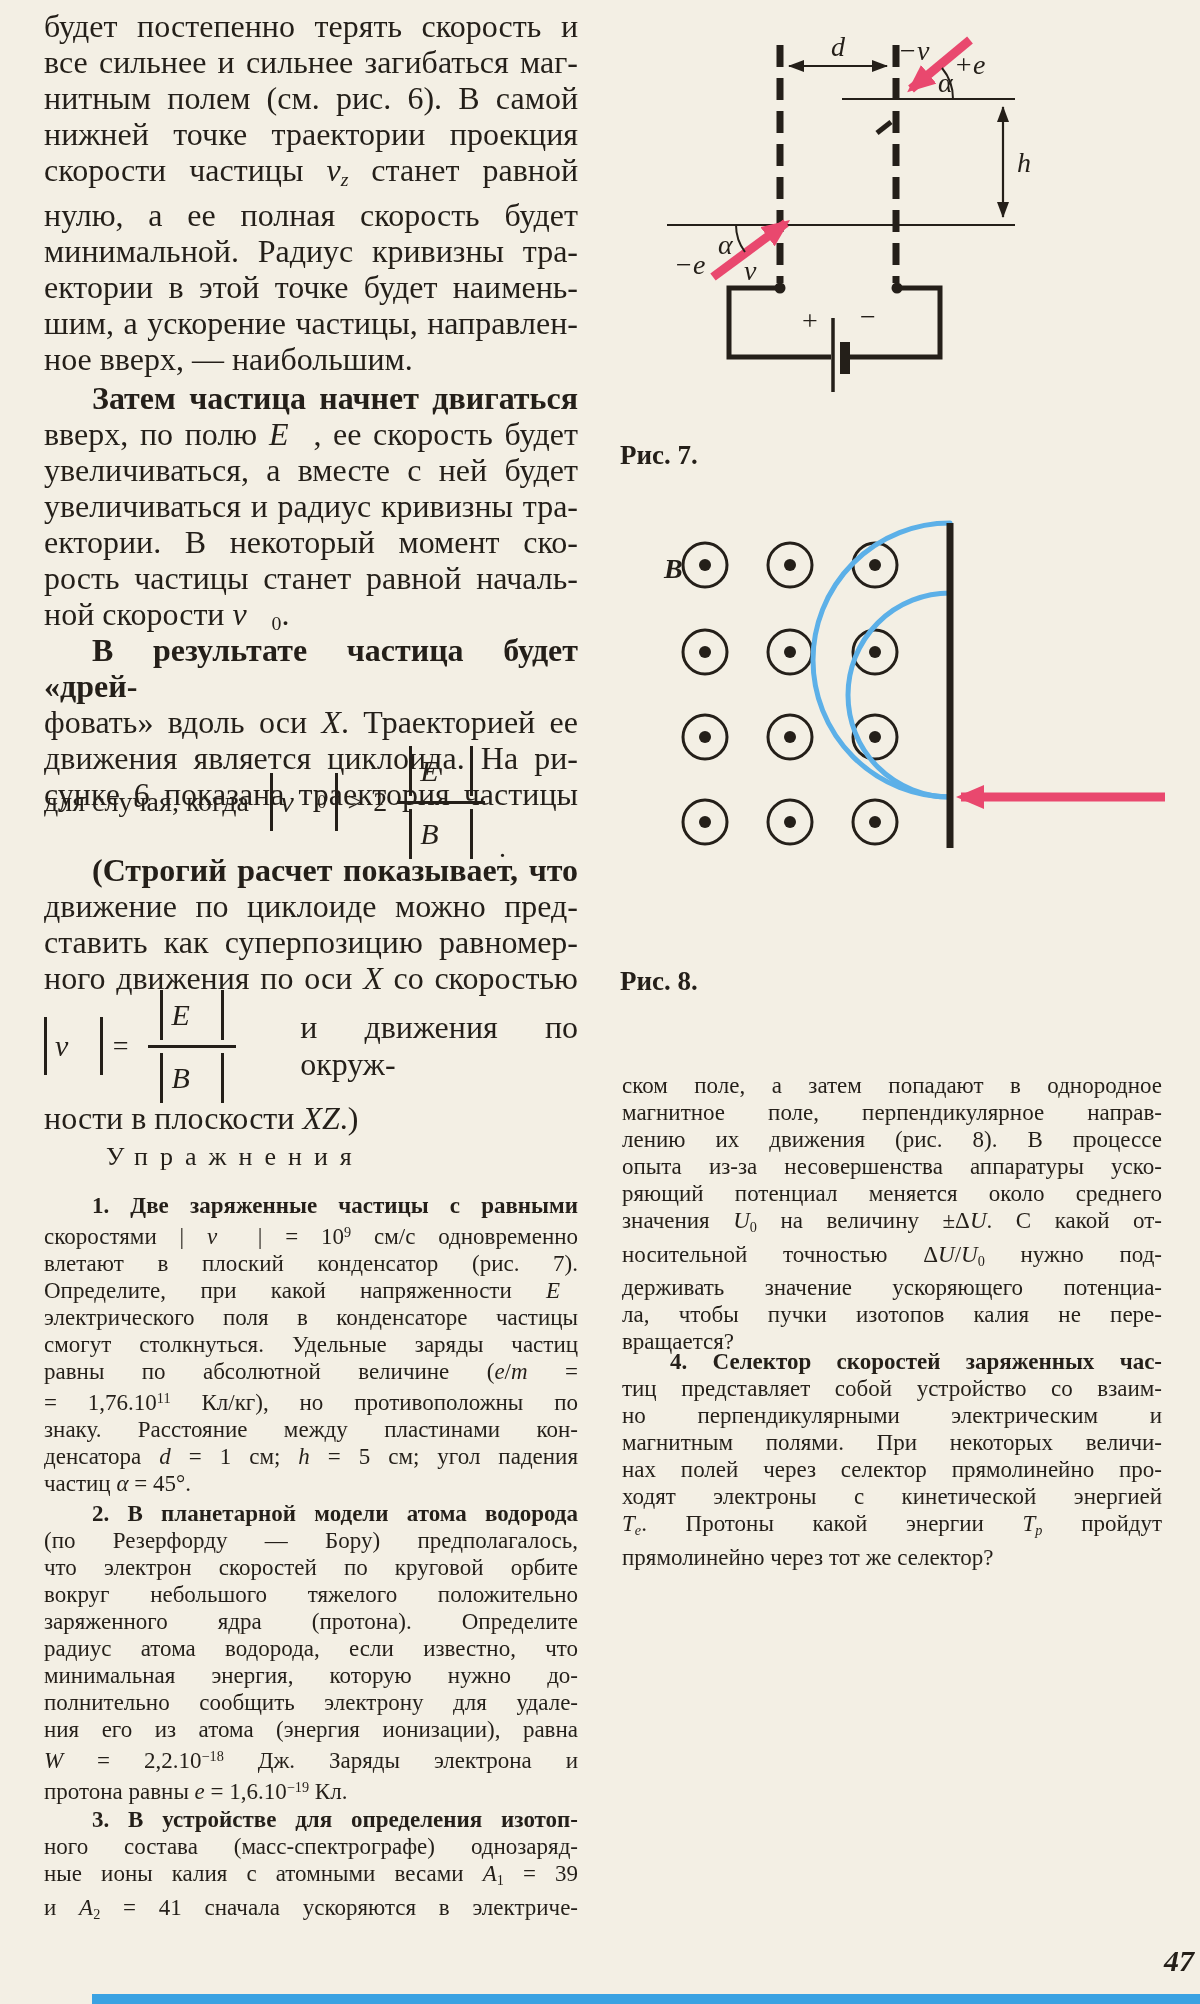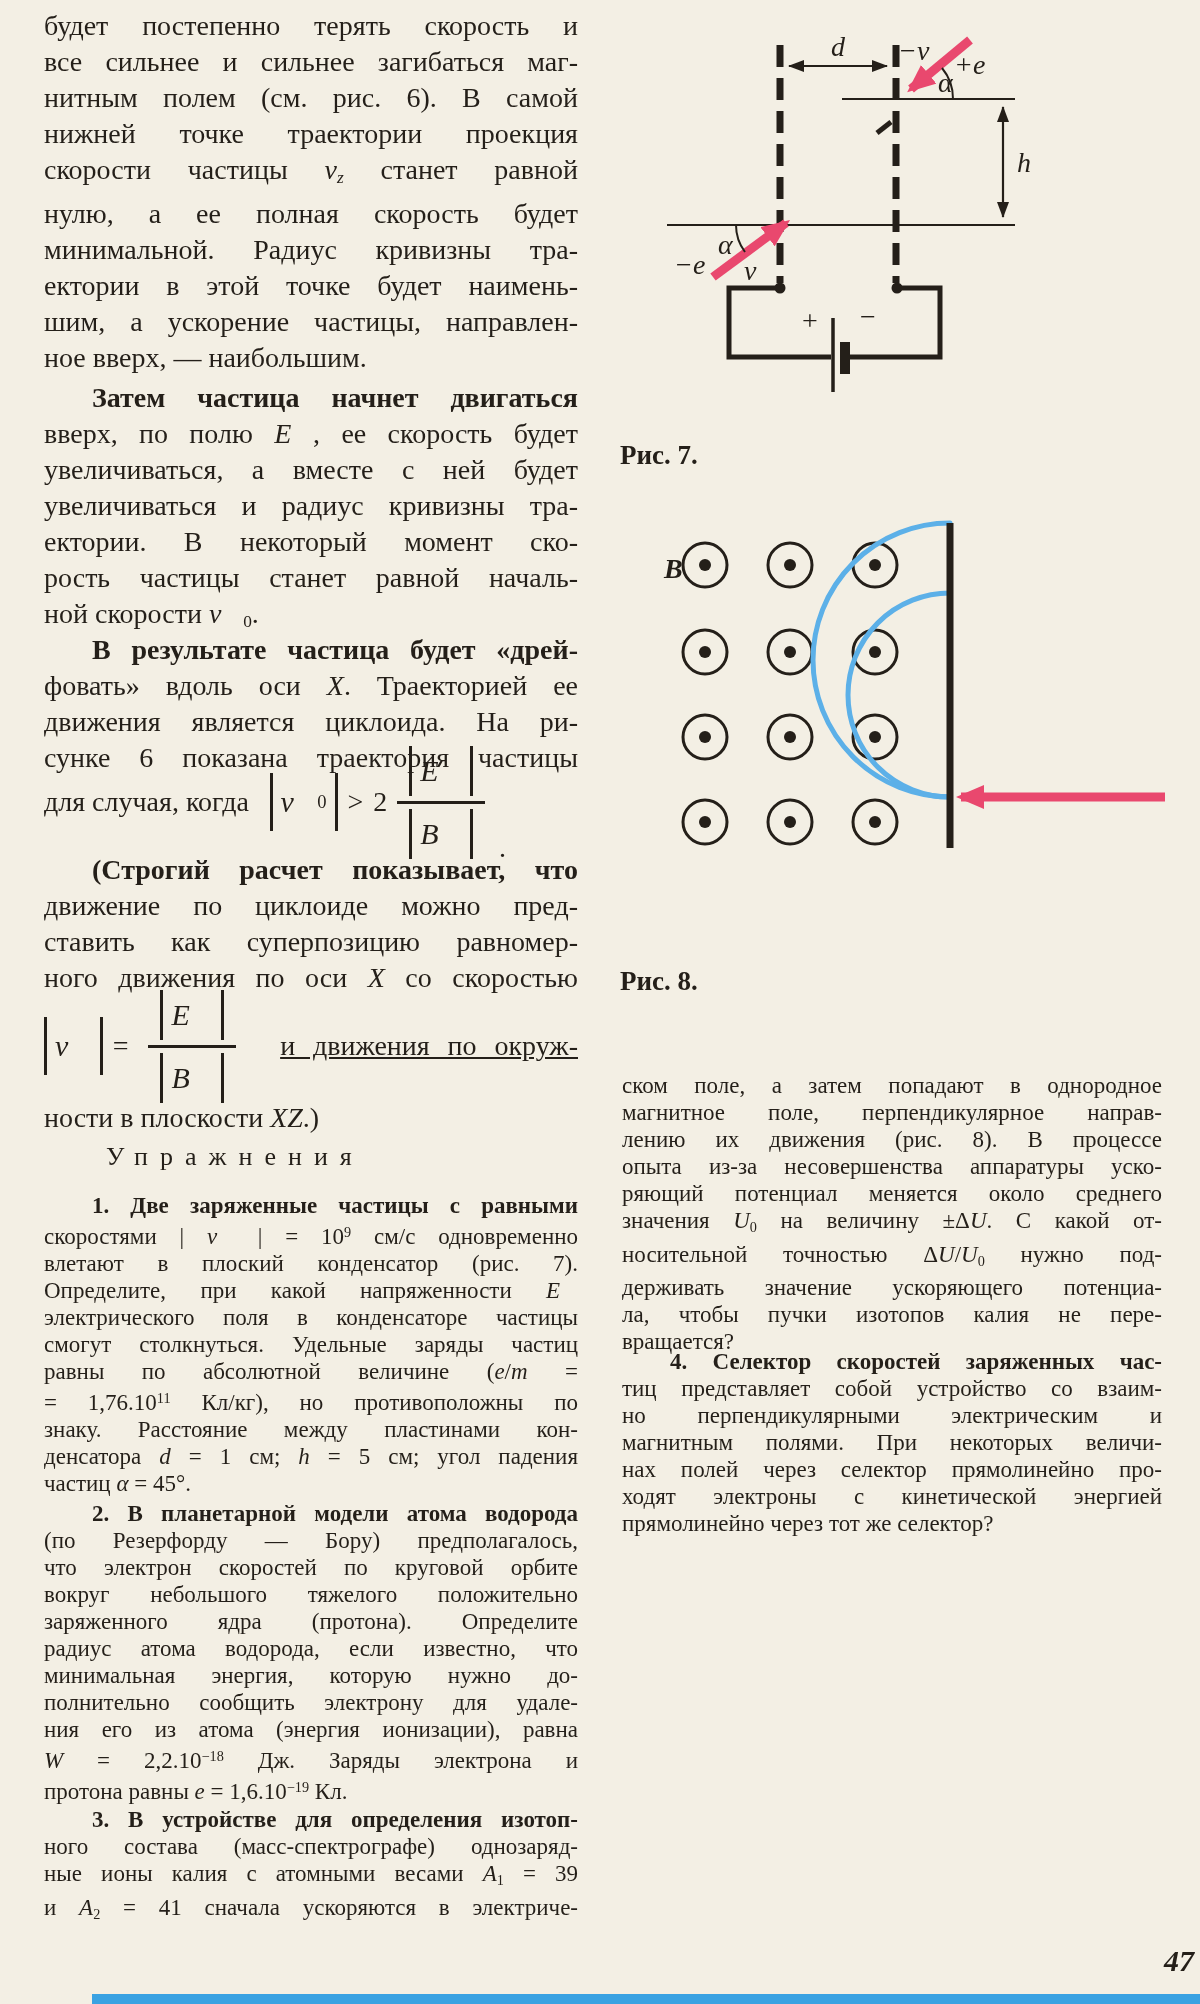--- a/index.html
+++ b/index.html
@@ -1,41 +1,41 @@
 <!DOCTYPE html>
 <html><head>
 <meta charset="utf-8">
 <style>
   html,body{margin:0;padding:0;background:#d8d4c8;}
   .page{position:relative;width:1200px;height:2004px;background:#f3efe4;overflow:hidden;
         font-family:"Liberation Serif",serif;color:#241f19;}
   
   .tb{position:absolute;left:44px;width:534px;}
-  .main{font-size:28px;line-height:36px;}
+  .main{font-size:32px;line-height:36px;}
   .exr{font-size:23px;line-height:27px;}
   .rcol{left:622px;width:540px;}
   .tl{text-align:justify;text-align-last:justify;text-justify:inter-word;white-space:normal;}
   .tl.last{text-align-last:left;}
   .tl.ind{text-indent:48px;font-weight:bold;}
   sup{font-size:62%;vertical-align:0.5em;}
   sub{font-size:62%;vertical-align:-0.25em;}
   
   .fxrow{position:absolute;left:44px;width:534px;display:flex;align-items:center;font-size:28px;}
   .fx-math{display:inline-flex;align-items:center;}
   #f1 .fx-math{margin-left:auto;margin-right:72px;}
   .vbar{display:inline-flex;align-items:center;justify-content:center;
         border-left:3px solid #241f19;border-right:3px solid #241f19;padding:0 8px;font-size:30px;}
   .vbar.tall{min-height:58px;}
   .frac{display:inline-flex;flex-direction:column;align-items:center;margin:0 10px;}
   .fnum,.fden{display:flex;justify-content:center;padding:5px 12px;}
   .fden{border-top:3px solid #241f19;}
   .fnum .vbar,.fden .vbar{min-height:50px;}
   .rel{margin:0 10px;}
   .fx-period{align-self:flex-end;margin-left:4px;}
-  .fx-tail{flex:1;text-align:justify;text-align-last:justify;margin-left:34px;font-size:28px;text-decoration:underline;}
+  .fx-tail{flex:1;text-align:justify;text-align-last:justify;margin-left:54px;font-size:32px;}
   
   .ex-head{position:absolute;left:106px;top:1142px;font-size:26px;letter-spacing:12px;}
   .figcap{position:absolute;font-weight:700;font-size:27px;margin-top:24px;}
   .pageno{position:absolute;left:1128px;top:1944px;font-size:30px;font-weight:700;font-style:italic;margin-left:36px;}
   .bbar{position:absolute;left:92px;top:1994px;width:1108px;height:10px;background:#3aa2e2;}
   
   .figsvg{position:absolute;}
   svg text{font-family:"Liberation Serif",serif;font-size:28px;font-style:italic;fill:#241f19;}
   svg text.rm{font-style:normal;}
   i{font-style:italic;}
@@ -293,18 +293,19 @@
       <div class="tl">ла, чтобы пучки изотопов калия не пере-</div>
       <div class="tl last">вращается?</div>
     </div>
   <div class="tb exr rcol" style="top:1348px">
       <div class="tl ind"><b>4.</b> Селектор скоростей заряженных час-</div>
       <div class="tl">тиц представляет собой устройство со взаим-</div>
       <div class="tl">но перпендикулярными электрическим и</div>
       <div class="tl">магнитным полями. При некоторых величи-</div>
       <div class="tl">нах полей через селектор прямолинейно про-</div>
       <div class="tl">ходят электроны с кинетической энергией</div>
+      <div class="tl"><i>T<sub>e</sub></i>. Протоны какой энергии <i>T<sub>p</sub></i> пройдут</div>
       <div class="tl last">прямолинейно через тот же селектор?</div>
     </div>
 
   <div class="pageno">47</div>
   <div class="bbar"></div>
 </div>
 
 </body></html>

